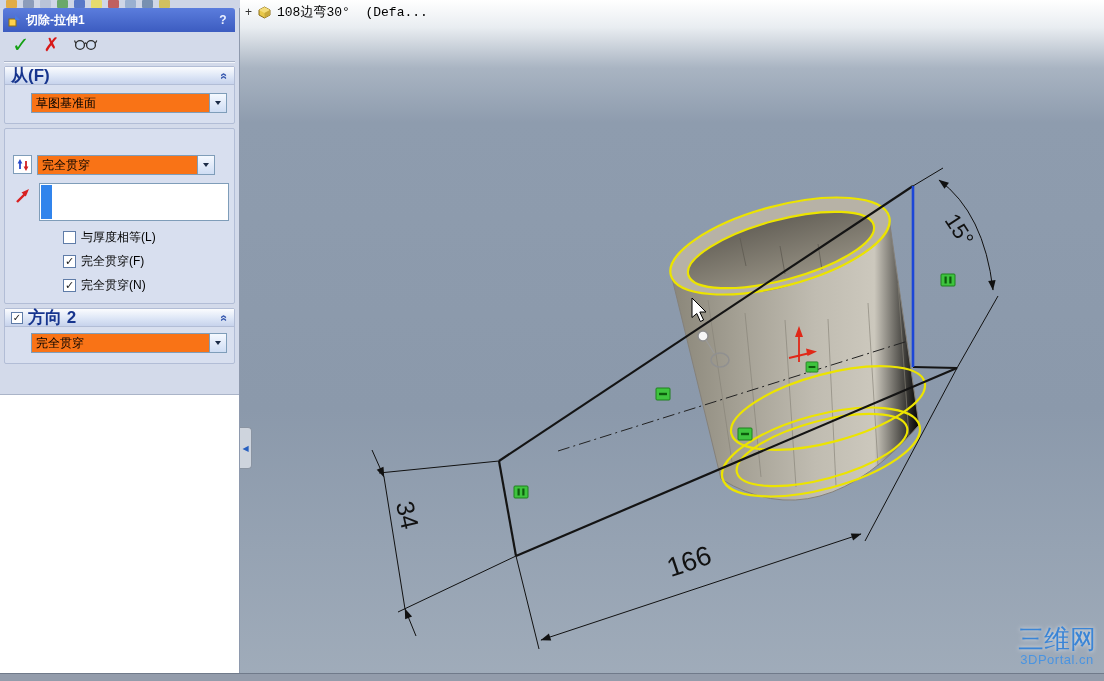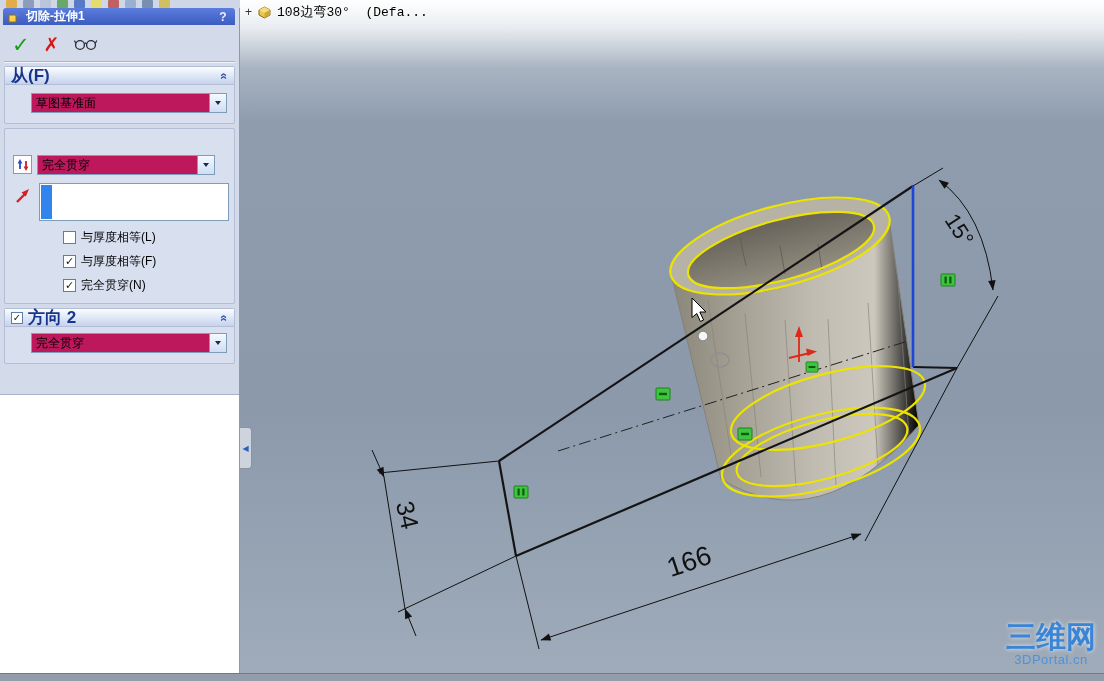--- a/index.html
+++ b/index.html
@@ -5,37 +5,37 @@
   html,body{margin:0;padding:0;}
   body{font-family:"Liberation Sans","DejaVu Sans",sans-serif;}
   .screen{position:relative;width:1104px;height:681px;overflow:hidden;background:#d3daea;}
 
   
   .top-sliver{position:absolute;left:0;top:0;width:240px;height:8px;background:#cfd6e6;display:flex;gap:6px;padding-left:6px;overflow:hidden;}
   .chip{width:11px;height:8px;border-radius:1px;}
 
   
   .pm{position:absolute;left:0;top:8px;width:240px;height:673px;background:#d3daea;border-right:1px solid #8e99ad;box-sizing:border-box;}
-  .pm-title{position:absolute;left:3px;top:0;right:4px;height:17px;background:linear-gradient(180deg,#5b7ddd 0%,#3c5cc0 100%);border-radius:3px 3px 0 0;display:flex;align-items:center;padding:8px 5px;gap:5px;box-sizing:border-box;}
+  .pm-title{position:absolute;left:3px;top:0;right:4px;height:24px;background:linear-gradient(180deg,#5b7ddd 0%,#3c5cc0 100%);border-radius:3px 3px 0 0;display:flex;align-items:center;padding:8px 5px;gap:5px;box-sizing:border-box;}
   .pm-title-text{color:#fff;font-size:12px;font-weight:bold;flex:1;}
   .pm-help{color:#eaf0ff;font-size:12px;font-weight:bold;width:14px;text-align:center;cursor:pointer;}
   .pm-actions{position:absolute;left:6px;top:22px;height:28px;display:flex;align-items:center;gap:14px;padding-left:6px;}
   .btn-ok{color:#13a013;font-size:21px;font-weight:bold;line-height:1;cursor:pointer;}
   .btn-cancel{color:#d81818;font-size:19px;font-weight:bold;line-height:1;cursor:pointer;}
   .btn-preview{display:inline-flex;align-items:center;cursor:pointer;}
   .pm-sep{position:absolute;left:4px;right:4px;top:53px;height:0;border-top:1px solid #aab4c8;border-bottom:1px solid #f2f5fb;}
 
   .gbox{position:absolute;left:4px;right:4px;border:1px solid #b2bdd6;border-radius:2px;background:#d8dfef;}
   .ghdr{position:relative;height:17px;background:linear-gradient(180deg,#fbfcfe 0%,#dde6f6 55%,#c7d3ec 100%);border-bottom:1px solid #b2bdd6;display:flex;align-items:center;padding:0 6px;gap:5px;cursor:pointer;}
   .glabel{font-size:17px;font-weight:bold;color:#17358e;flex:1;}
   .chev{font-size:12px;color:#3a5bb0;font-weight:bold;line-height:1;display:inline-block;}
   .chev.up{transform:rotate(90deg);}
   .chev.down{transform:rotate(-90deg);}
 
-  .combo{position:absolute;height:20px;background:#be185d;border:1px solid #7f9db9;display:flex;align-items:center;box-sizing:border-box;cursor:pointer;}
+  .combo{position:absolute;height:20px;background:#f97316;border:1px solid #7f9db9;display:flex;align-items:center;box-sizing:border-box;cursor:pointer;}
   .combo-text{flex:1;font-size:12px;color:#000;padding-left:4px;white-space:nowrap;overflow:hidden;}
   .combo-btn{width:16px;height:100%;border-left:1px solid #7f9db9;background:linear-gradient(180deg,#f5f9ff 0%,#cfddf4 100%);display:flex;align-items:center;justify-content:center;}
   .da{width:0;height:0;border-left:3.5px solid transparent;border-right:3.5px solid transparent;border-top:4px solid #1c2c48;}
 
   .mini-btn{position:absolute;width:19px;height:19px;background:#fff;border:1px solid #7f9db9;box-sizing:border-box;display:flex;align-items:center;justify-content:center;cursor:pointer;}
   .sel-box{position:absolute;background:#fff;border:1px solid #7f9db9;box-sizing:border-box;}
   .sel-strip{position:absolute;left:1px;top:1px;bottom:1px;width:11px;background:#3184ec;}
 
   .chkrow{position:absolute;left:38px;display:flex;align-items:center;gap:5px;cursor:pointer;padding-left:20px;}
   .cb{width:13px;height:13px;background:#fff;border:1px solid #5f7ca8;box-sizing:border-box;font-size:11px;line-height:11px;text-align:center;color:#1a1a1a;font-weight:bold;}
@@ -43,21 +43,21 @@
   .pm-empty{position:absolute;left:0;right:0;top:386px;bottom:0;background:#fff;border-top:1px solid #aab4c8;}
 
   
   .viewport{position:absolute;left:240px;top:0;width:864px;height:681px;background:linear-gradient(180deg,#ffffff 0%,#e9edf1 4%,#a9b4c2 10%,#8e9cae 18%,#8b99ab 60%,#a0acba 100%);overflow:hidden;}
   .tree-row{position:absolute;left:5px;top:3px;display:flex;align-items:center;gap:5px;}
   .tree-plus{font-size:12px;color:#333;}
   .tree-label{font-size:13px;color:#000;white-space:pre;font-family:Liberation Mono, monospace;}
   .collapse-tab{position:absolute;left:0;top:427px;width:12px;height:42px;background:#ced4dd;border:1px solid #8a94a2;border-left:none;border-radius:0 4px 4px 0;display:flex;align-items:center;justify-content:center;font-size:8px;color:#2860c0;cursor:pointer;box-sizing:border-box;}
   .scene{position:absolute;left:0;top:0;}
   .watermark{position:absolute;right:8px;bottom:14px;text-align:center;pointer-events:none;}
-  .wm1{font-size:30px;font-weight:bold;color:#2a7fdc;opacity:.85;text-shadow:0 0 4px rgba(255,255,255,.9);line-height:1;}
+  .wm1{font-size:26px;font-weight:normal;color:#2a7fdc;opacity:.85;text-shadow:0 0 4px rgba(255,255,255,.9);line-height:1;}
   .wm2{font-size:13px;color:#3c90e8;opacity:.85;letter-spacing:.5px;}
 
   .bottom-strip{position:absolute;left:0;bottom:0;width:100%;height:8px;background:#939cab;border-top:1px solid #707a8a;box-sizing:border-box;}
 </style>
 </head>
 <body>
 
 <div class="screen">
 
   <div class="top-sliver">
@@ -135,21 +135,21 @@
       </span>
       <div class="sel-box" style="left:34px;top:54px;width:190px;height:38px;">
         <span class="sel-strip"></span>
       </div>
       <div class="chkrow" style="top:100px;">
         <span class="cb"></span>
         <span class="cblabel">与厚度相等(L)</span>
       </div>
       <div class="chkrow" style="top:124px;">
         <span class="cb">✓</span>
-        <span class="cblabel">与厚度相等(F)</span>
+        <span class="cblabel">完全贯穿(F)</span>
       </div>
       <div class="chkrow" style="top:148px;">
         <span class="cb">✓</span>
         <span class="cblabel">完全贯穿(N)</span>
       </div>
     </div>
 
     <div class="gbox" style="top:300px;height:54px;">
       <div class="ghdr">
         <span class="cb" style="width:12px;height:12px;font-size:10px;line-height:10px;">✓</span>

